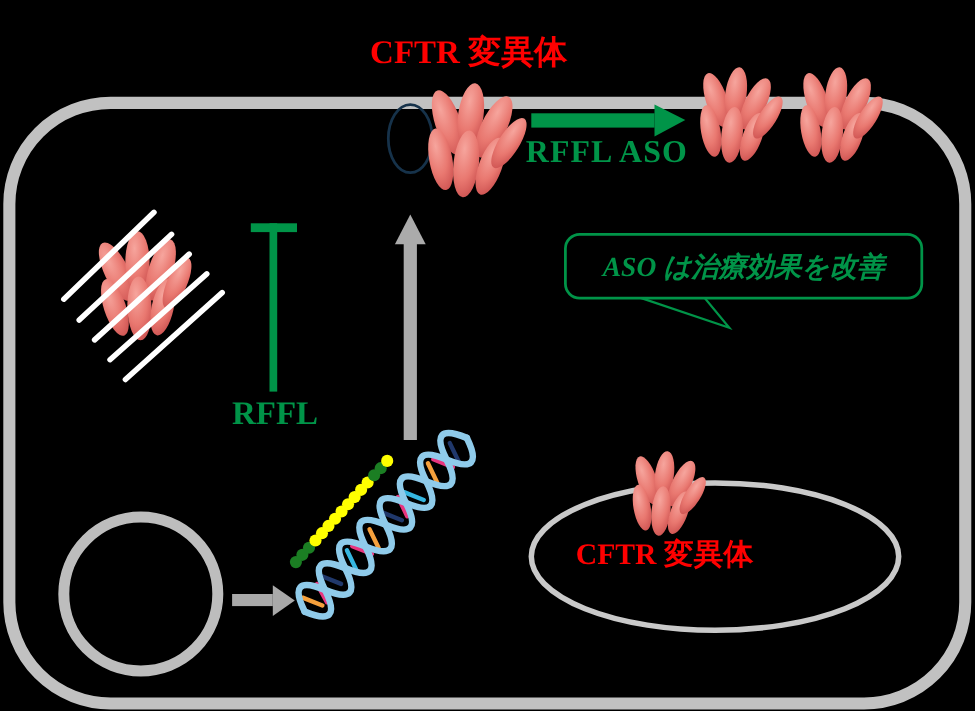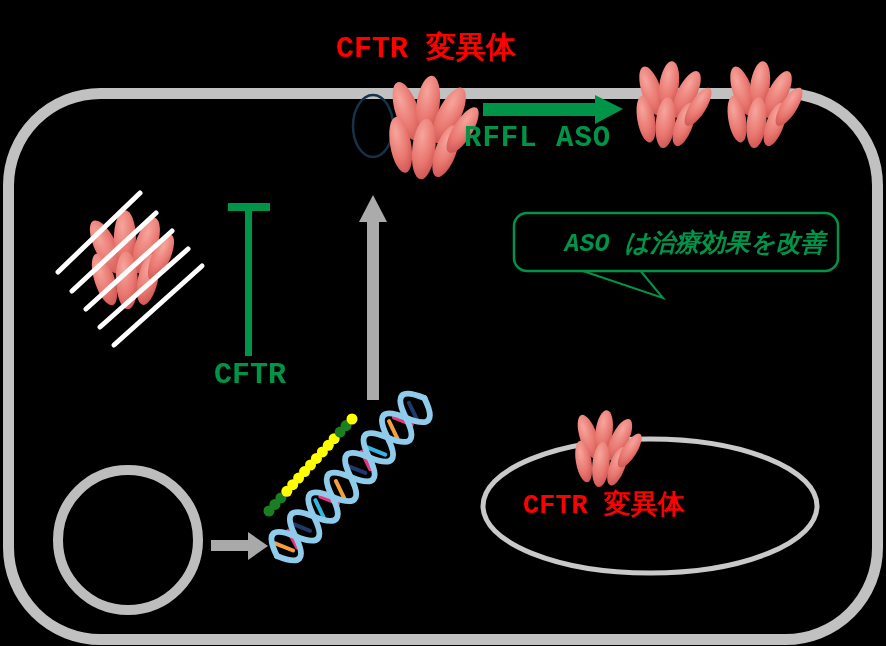--- a/index.html
+++ b/index.html
@@ -6,33 +6,33 @@
     --bg:#000000;
     --membrane:#C1C1C1;
     --gray-arrow:#ABABAB;
     --green:#009448;
     --red:#FF0000;
     --navy:#16324A;
   }
   html,body{margin:0;padding:0;background:var(--bg);}
   .canvas{
     position:relative;width:886px;height:646px;background:var(--bg);
-    overflow:hidden;font-family:Liberation Mono, monospace;
+    overflow:hidden;font-family:Liberation Serif, serif;
   }
   .canvas > svg{position:absolute;left:0;top:0;}
   .label{position:absolute;white-space:nowrap;font-weight:bold;}
   .label-title-top{left:316px;top:27px;width:220px;text-align:center;
     font-size:30px;color:var(--red);}
-  .label-rffl-top{left:464px;top:122px;font-size:29px;color:var(--green);
+  .label-rffl-top{left:478px;top:122px;font-size:29px;color:var(--green);
     letter-spacing:1px;}
   .label-rffl-left{left:192px;top:359px;width:116px;text-align:center;
     font-size:30px;line-height:33px;color:var(--green);}
   .label-bubble{left:514px;top:213px;width:324px;height:58px;
     display:flex;align-items:center;justify-content:center;
-    font-size:25px;font-style:italic;color:var(--green);margin-left:19px;}
+    font-size:25px;font-style:italic;color:var(--green);}
   .label-endosome{left:508px;top:486px;width:192px;text-align:center;
     font-size:27px;color:var(--red);}
 </style>
 </head>
 <body>
 
 <div class="canvas">
 
   <svg width="886" height="646" viewBox="0 0 886 646">
     <defs>
@@ -133,19 +133,19 @@
       <line x1="100" y1="327" x2="188" y2="249"></line>
       <line x1="114" y1="345" x2="202" y2="266"></line>
     </g>
   </svg>
 
   <div class="label label-title-top">CFTR 変異体</div>
 
   <div class="label label-rffl-top">RFFL ASO</div>
 
   <div class="label label-rffl-left">
-    <div>CFTR</div>
+    <div>RFFL</div>
   </div>
 
   <div class="label label-bubble">ASO は治療効果を改善</div>
 
   <div class="label label-endosome">CFTR 変異体</div>
 </div>
 
 </body></html>

